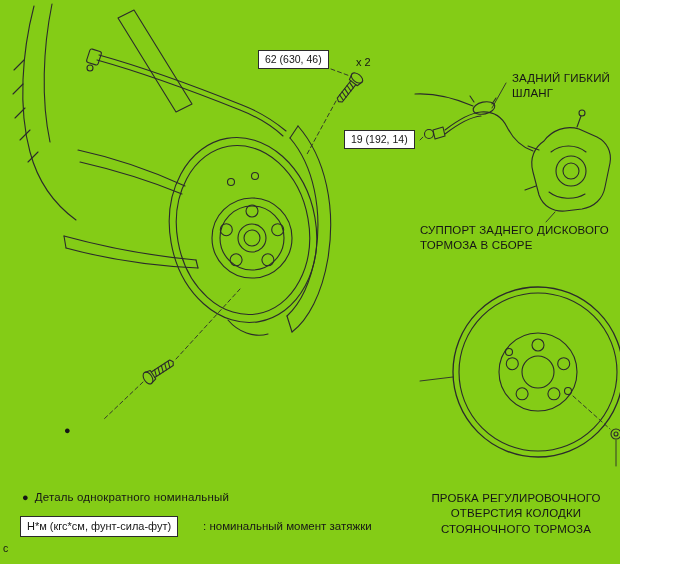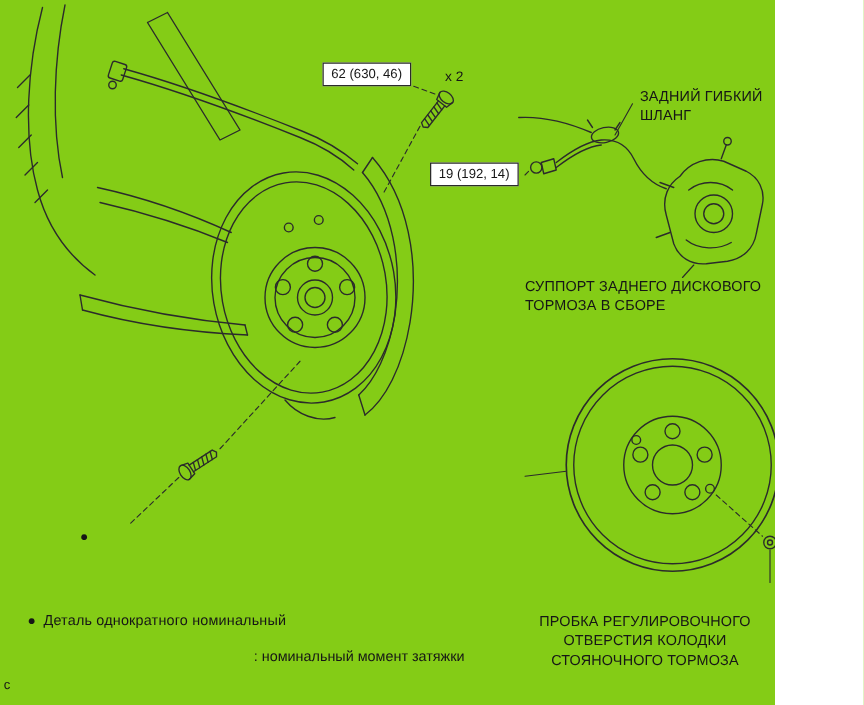--- a/index.html
+++ b/index.html
@@ -187,17 +187,18 @@
 
   <div class="label" style="left:64px; top:423px;">
     <span class="bullet-abs">●</span>
   </div>
 
   <div class="label inline-row" style="left:22px; top:490px;">
     <span class="inline-bullet">●</span>
     <span>Деталь однократного номинальный</span>
   </div>
 
+  <div class="legend-units-box" style="left:20px; top:516px;">Н*м (кгс*см, фунт-сила-фут)</div>
   <div class="legend-def" style="left:203px; top:520px;">: номинальный момент затяжки</div>
 
   <div class="page-marker" style="left:3px; top:542px;">c</div>
 
 </div>
 
 </body></html>

